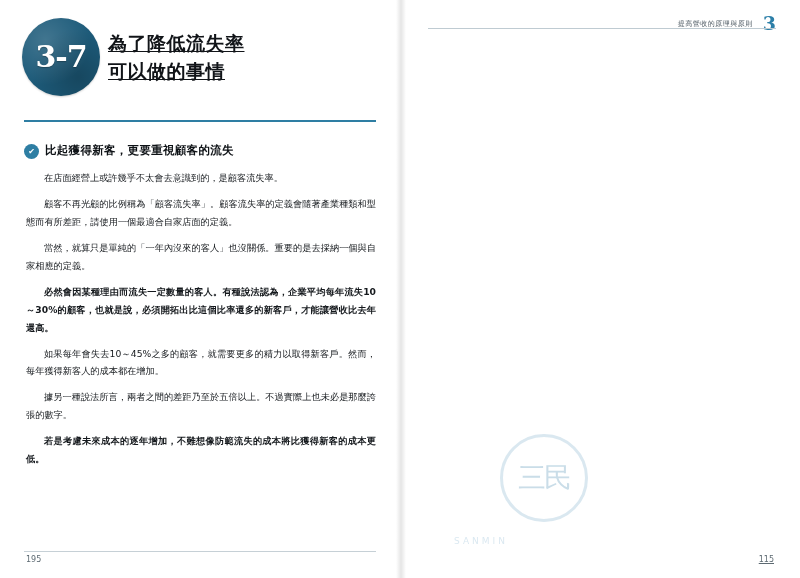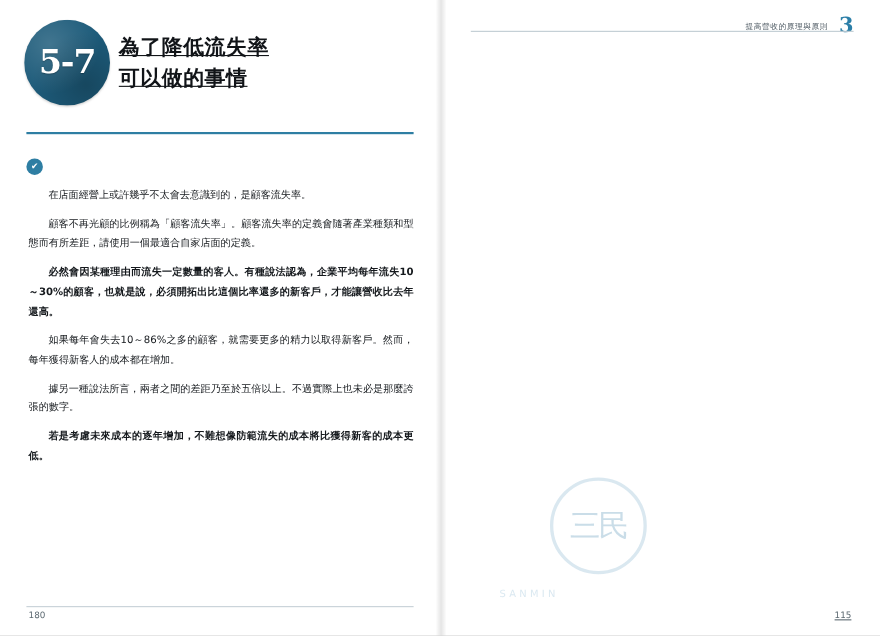--- a/index.html
+++ b/index.html
@@ -205,47 +205,49 @@
 </style>
 </head>
 <body>
 
 <div class="spread">
 
   <div class="page left">
 
     <div class="badge-wrap">
       <div class="badge">
-        <span class="badge-txt">5-7</span>
+        <span class="badge-txt">3-7</span>
       </div>
     </div>
 
     <div class="sect-title">
       <span>為了降低流失率</span>
       <span>可以做的事情</span>
     </div>
 
     <div class="title-rule"></div>
 
     <div class="col left-col">
 
       <div class="subhead">
         <span class="sub-mark">✔</span>
+        <span class="sub-text">比起獲得新客，更要重視顧客的流失</span>
       </div>
 
       <p class="p">在店面經營上或許幾乎不太會去意識到的，是顧客流失率。</p>
       <p class="p">顧客不再光顧的比例稱為「顧客流失率」。顧客流失率的定義會隨著產業種類和型態而有所差距，請使用一個最適合自家店面的定義。</p>
+      <p class="p">當然，就算只是單純的「一年內沒來的客人」也沒關係。重要的是去採納一個與自家相應的定義。</p>
       <p class="p bold">必然會因某種理由而流失一定數量的客人。有種說法認為，企業平均每年流失10～30%的顧客，也就是說，必須開拓出比這個比率還多的新客戶，才能讓營收比去年還高。</p>
-      <p class="p">如果每年會失去10～86%之多的顧客，就需要更多的精力以取得新客戶。然而，每年獲得新客人的成本都在增加。</p>
+      <p class="p">如果每年會失去10～45%之多的顧客，就需要更多的精力以取得新客戶。然而，每年獲得新客人的成本都在增加。</p>
       <p class="p">據另一種說法所言，兩者之間的差距乃至於五倍以上。不過實際上也未必是那麼誇張的數字。</p>
       <p class="p bold">若是考慮未來成本的逐年增加，不難想像防範流失的成本將比獲得新客的成本更低。</p>
     </div>
 
     <div class="folio-rule l"></div>
-    <div class="folio l">180</div>
+    <div class="folio l">195</div>
   </div>
 
   <div class="page right">
 
     <div class="runhead">
       <span class="rh-text">提高營收的原理與原則</span>
       <span class="rh-num">3</span>
     </div>
     <div class="rh-rule"></div>
 

